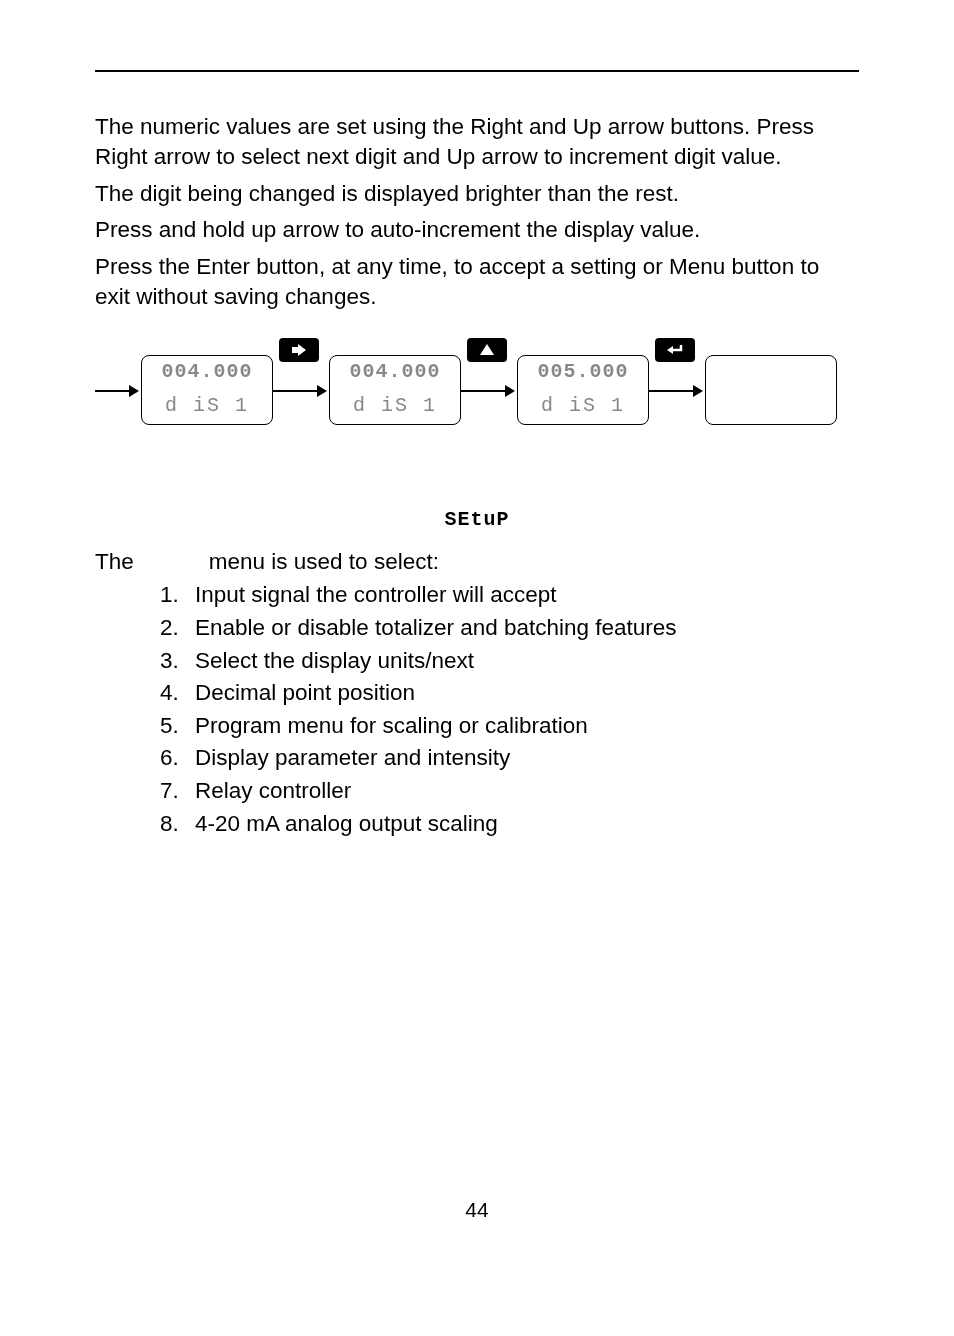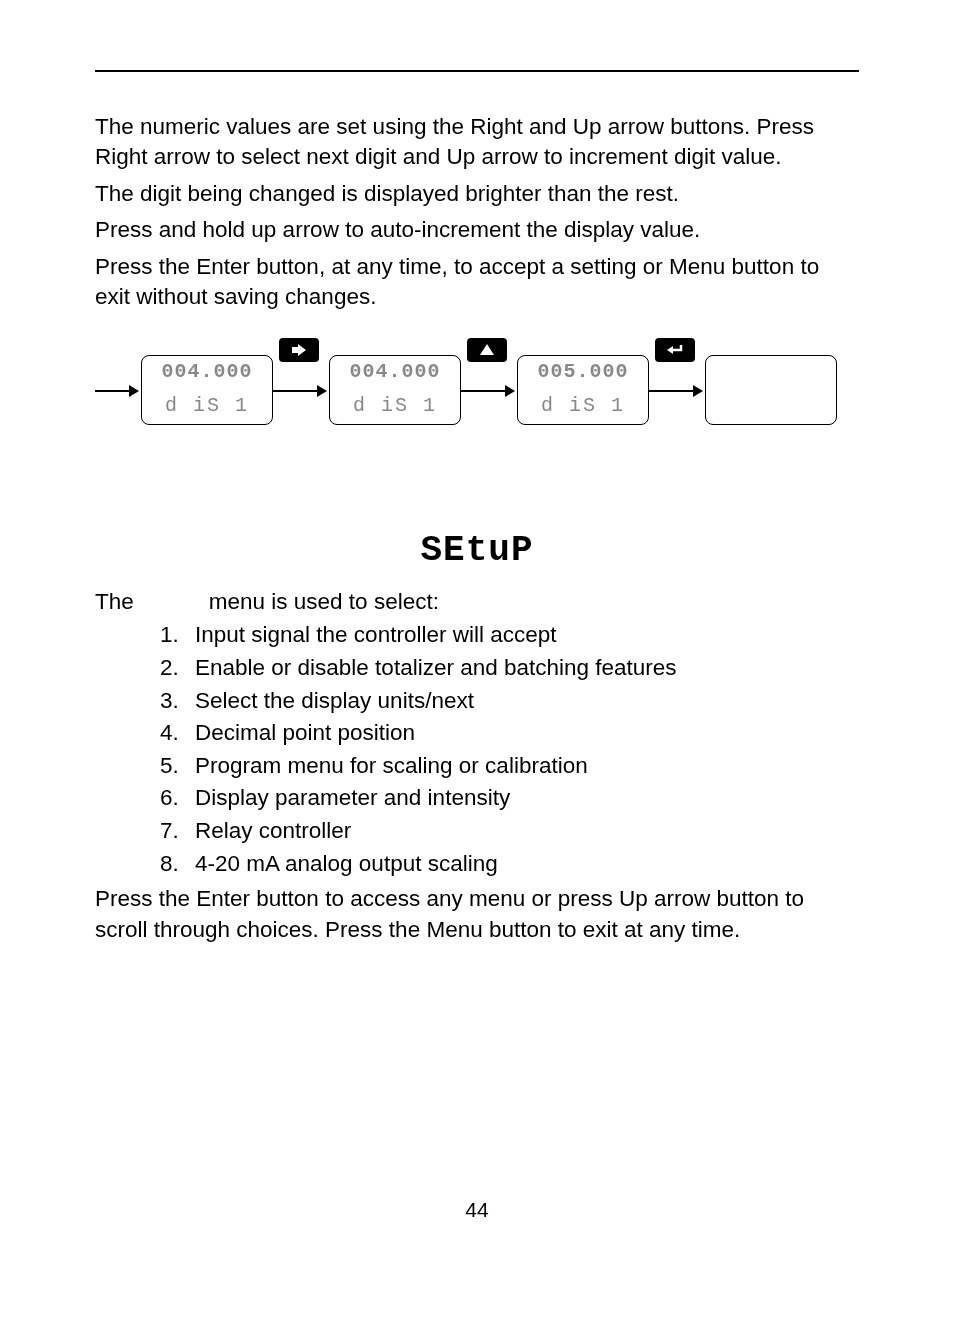--- a/index.html
+++ b/index.html
@@ -76,24 +76,24 @@
     width: 40px;
     height: 24px;
     background: #000;
     border-radius: 4px;
     display: flex;
     align-items: center;
     justify-content: center;
   }
   .btn svg { display: block; }
   .setup-heading {
-    margin-top: 90px;
+    margin-top: 68px;
     text-align: center;
     font-family: "Courier New", monospace;
-    font-size: 36px;
+    font-size: 20px;
     font-weight: bold;
     letter-spacing: 1px;
   }
   .setup-block { margin-top: 18px; }
   .setup-intro { font-size: 22.5px; }
   ol.setup-list {
     font-size: 22.5px;
     margin: 4px 0 4px 0;
     padding-left: 90px;
     line-height: 1.45;
@@ -180,17 +180,16 @@
     <ol class="setup-list">
       <li>Input signal the controller will accept</li>
       <li>Enable or disable totalizer and batching features</li>
       <li>Select the display units/next</li>
       <li>Decimal point position</li>
       <li>Program menu for scaling or calibration</li>
       <li>Display parameter and intensity</li>
       <li>Relay controller</li>
       <li>4-20 mA analog output scaling</li>
     </ol>
-    <div class="setup-outro">Press the Enter button to access any menu or press Up arrow button to scroll through choices. Press the Menu button to exit at any time.</div>
   </div>
 </div>
 
 <div class="page-num">44</div>
 
 </body></html>

